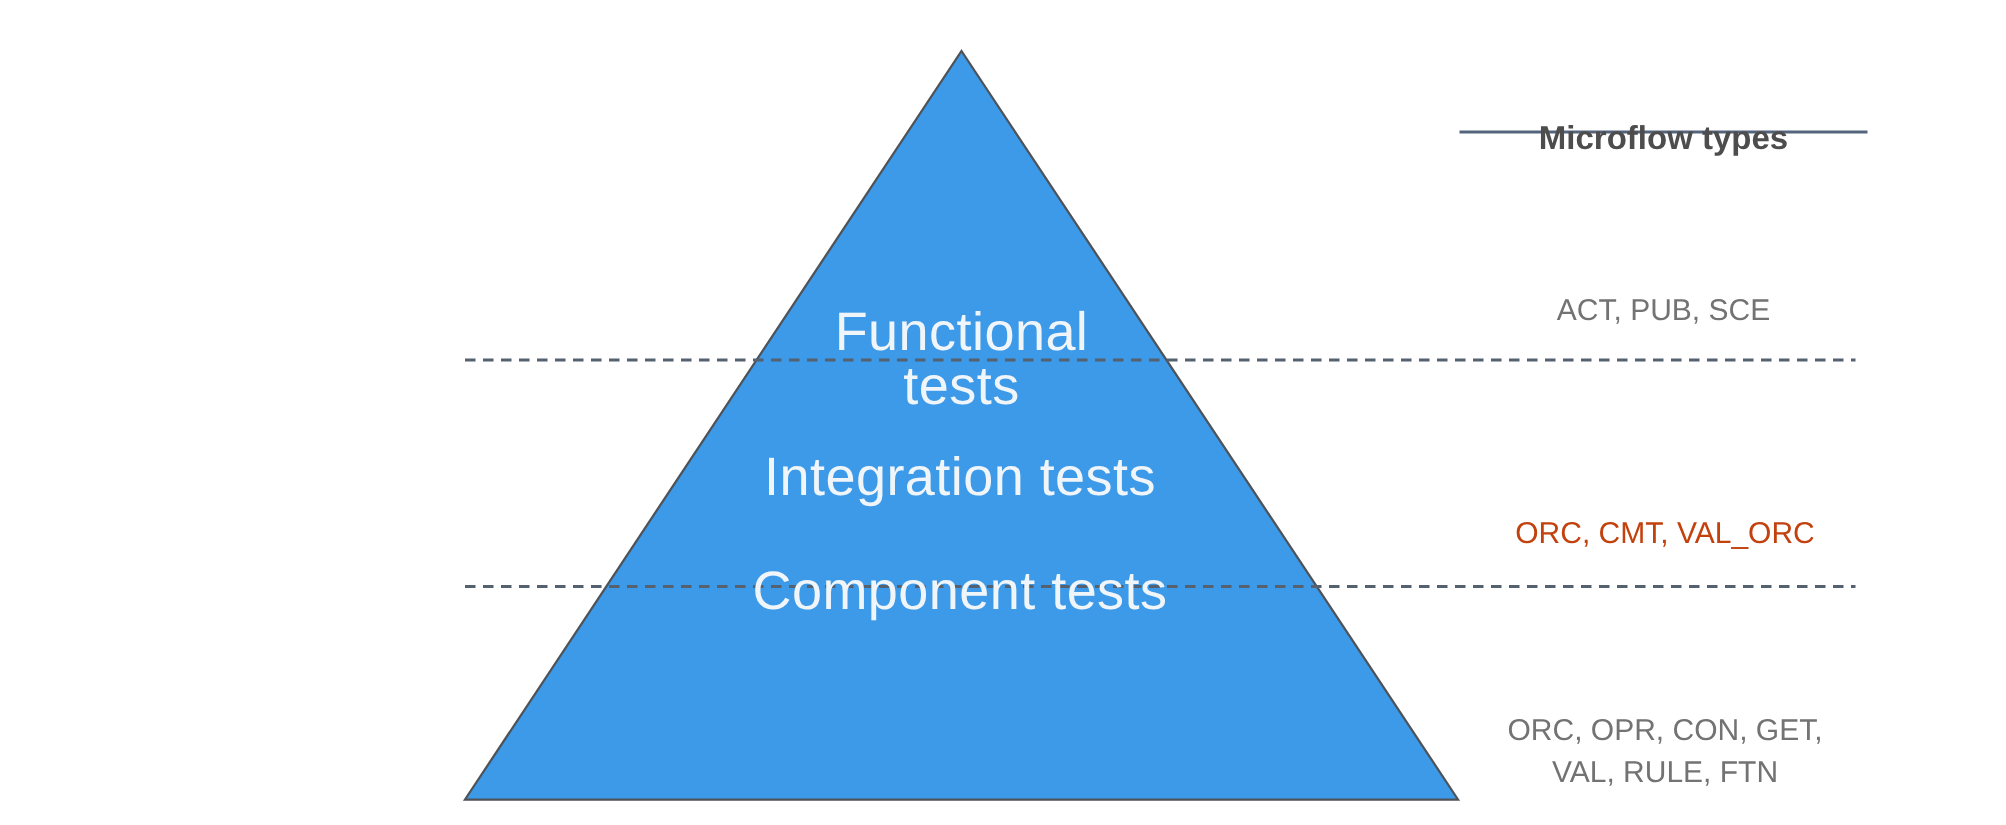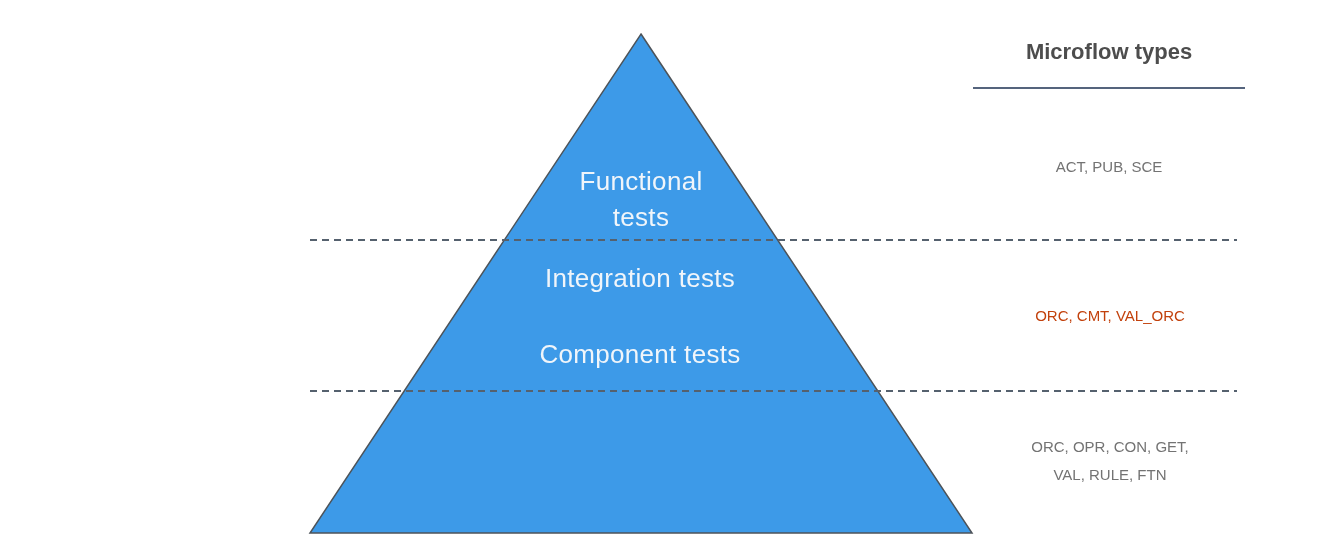--- a/index.html
+++ b/index.html
@@ -28,34 +28,35 @@
     stroke-dasharray: 7 5;
   }
   .canvas line.underline {
     stroke-width: 2;
   }
   .label {
     position: absolute;
     transform: translate(-50%, -50%);
     text-align: center;
     white-space: pre-line;
+    margin-top: 40px;
   }
   .pyramid-label {
-    font-size: 26px;
+    font-size: 36px;
     line-height: 36px;
     font-weight: 300;
     letter-spacing: 0.3px;
   }
   .header-label {
     font-size: 22px;
     line-height: 26px;
     font-weight: 700;
   }
   .types-label {
-    font-size: 15px;
+    font-size: 20px;
     line-height: 28px;
     font-weight: 300;
   }
   .pos-functional   { left: 641px;  top: 199px; }
   .pos-integration  { left: 640px;  top: 278px; }
   .pos-component    { left: 640px;  top: 354px; }
   .pos-unit         { left: 642px;  top: 463px; }
   .pos-header       { left: 1109px; top: 52px;  }
   .pos-func-types   { left: 1109px; top: 167px; }
   .pos-int-types    { left: 1110px; top: 316px; }

